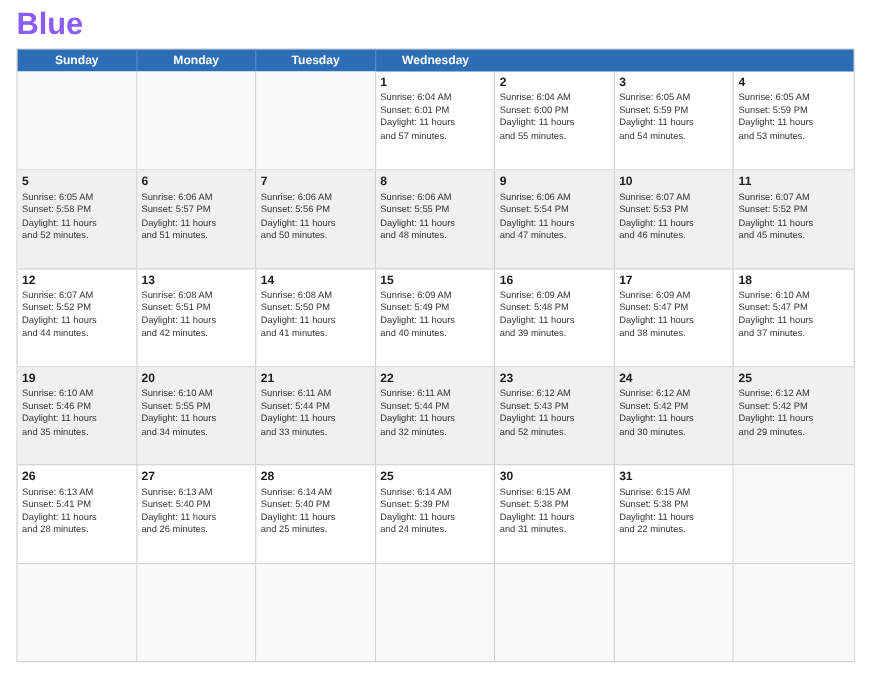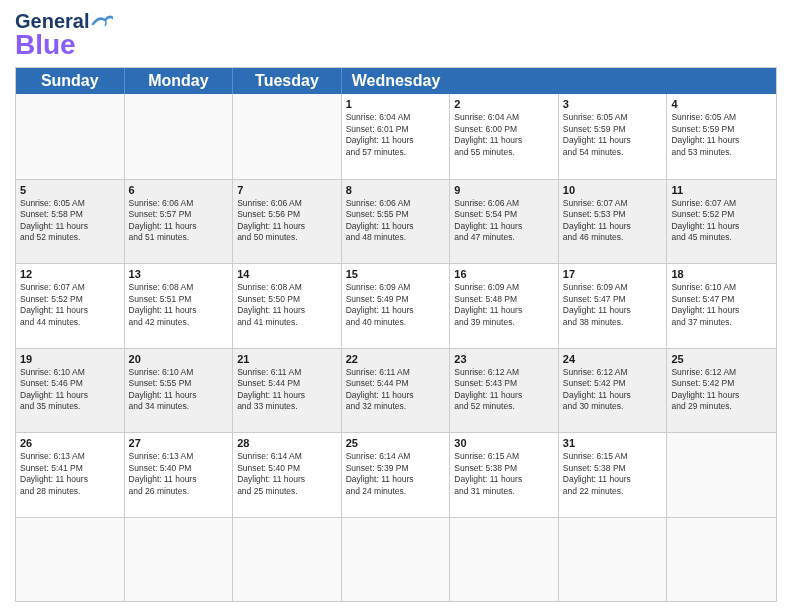--- a/index.html
+++ b/index.html
@@ -51,21 +51,21 @@
       flex-direction: column;
       border: 1px solid #ccc;
     }
     .cal-header {
       display: grid;
       grid-template-columns: repeat(7, 1fr);
       background: #2d6db5;
     }
     .cal-header-cell {
       color: #fff;
-      font-size: 16px;
+      font-size: 11px;
       font-weight: bold;
       padding: 4px 4px;
       text-align: center;
       border-right: 1px solid #5590cc;
     }
     .cal-header-cell:last-child { border-right: none; }
     .cal-body {
       flex: 1;
       display: grid;
       grid-template-rows: repeat(6, 1fr);
@@ -100,27 +100,20 @@
       color: #333;
       line-height: 1.35;
     }
   </style>
 </head>
 <body>
 
 <div class="page">
   <div class="header">
     <div class="logo">
-      <div class="logo-row">
-        <span style="font-size:20px;font-weight:bold;color:#1a3a6b;">General</span>
-        <svg width="22" height="16" viewBox="0 0 22 16" style="margin-left:2px;">
-          <path d="M2 10 Q8 2 14 6 Q18 1 22 4" stroke="#4a90d9" stroke-width="2.5" fill="none" stroke-linecap="round"></path>
-          <path d="M14 6 Q16 8 14 12" stroke="#4a90d9" stroke-width="1.5" fill="none"></path>
-        </svg>
-      </div>
       <span style="font-size:28px;font-weight:bold;color:#8b5cf6;margin-top:-4px;">Blue</span>
     </div>
     <div class="title-block">
       <div class="month-title"></div>
       <div class="location"></div>
     </div>
   </div>
 
   <div class="calendar">
     <div class="cal-header">

